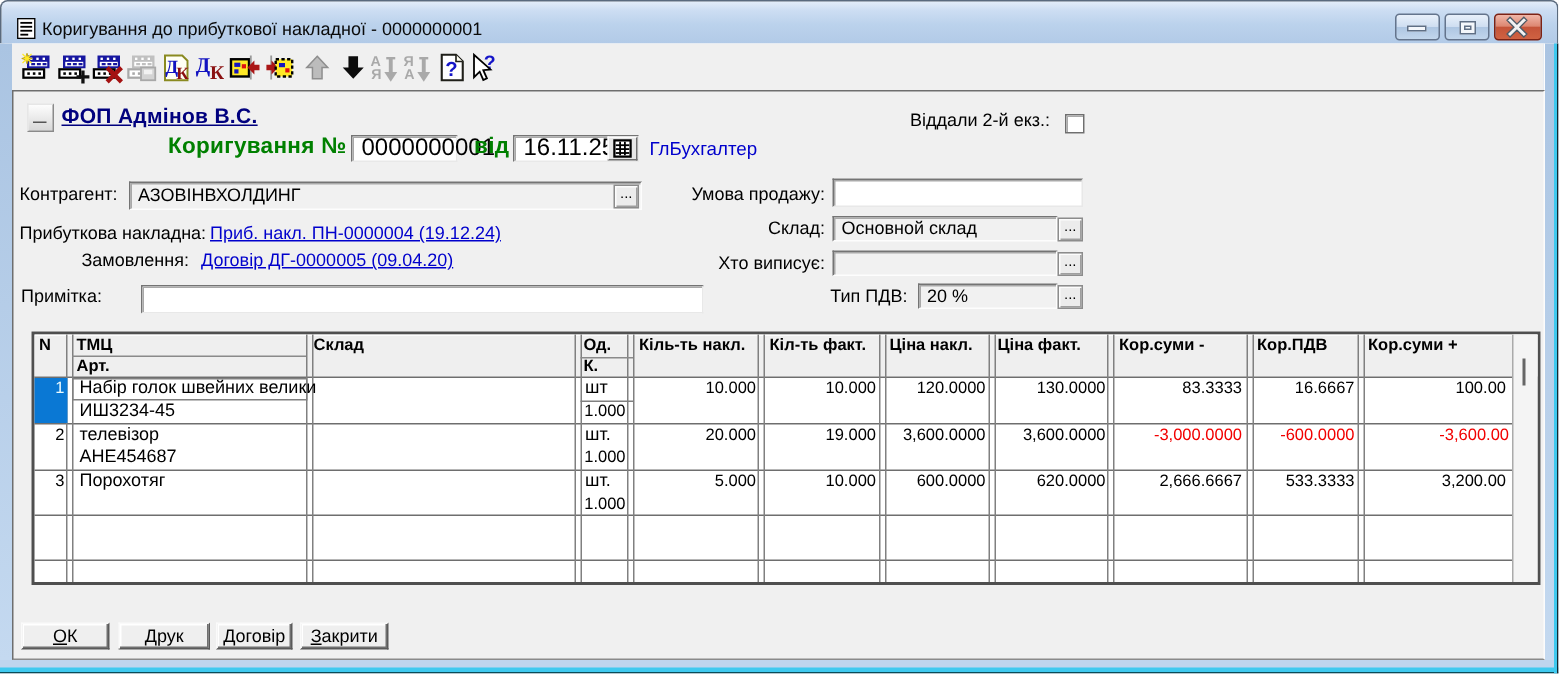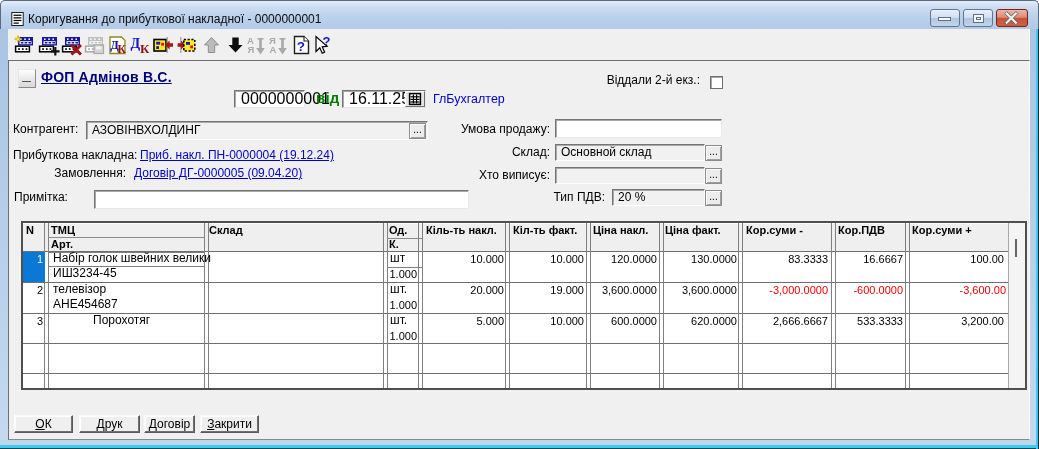--- a/index.html
+++ b/index.html
@@ -181,20 +181,21 @@
   <div class="ab" style="left:8px;top:60px;width:1022px;height:380px;border:1px solid #6e6e6e;border-right-color:#fbfbfb;border-bottom-color:#8a8a8a;background:#f0f0f0;"></div>
 
   <div class="ab" style="left:18px;top:69px;width:18px;height:19px;background:linear-gradient(#fdfdfd,#d8d8d8);border:1px solid #8a8a8a;border-top-color:#e6e6e6;border-left-color:#e6e6e6;">
      <div style="position:absolute;left:3px;top:11px;width:9px;height:1px;background:#555;"></div>
   </div>
   <div class="ab" style="left:41px;top:69px;font-size:14px;letter-spacing:0.2px;font-weight:bold;color:#00007e;text-decoration:underline;">ФОП Адмінов В.С.</div>
 
   <div class="ab lbl" style="left:530px;top:73px;width:170px;text-align:right;">Віддали 2-й екз.:</div>
   <div class="ab" style="left:710px;top:76px;width:13px;height:13px;background:#fff;border:1px solid #6f6f6f;box-shadow: inset 1px 1px 0 #a9a9a9;"></div>
 
+  <div class="ab grn" style="left:112px;top:89px;">Коригування №</div>
   <div class="ab inp" style="left:234px;top:90px;width:71px;height:18px;line-height:16px;padding-left:6px;">0000000001</div>
   <div class="ab grn" style="left:316px;top:89px;">від</div>
   <div class="ab inp" style="left:342px;top:90px;width:84px;height:18px;line-height:16px;padding-left:6px;">16.11.25</div>
   <div class="ab" style="left:405px;top:91px;width:20px;height:16px;background:#e6e6e6;border:1px solid #6f6f6f;border-top-color:#fbfbfb;border-left-color:#fbfbfb;">
     <svg width="18" height="14" viewBox="0 0 18 14" style="position:absolute;left:0;top:0;">
       <rect x="3.6" y="1.6" width="10.8" height="10.8" fill="#fff" stroke="#000" stroke-width="1.5"></rect>
       <rect x="4.5" y="4.2" width="9" height="1.2" fill="#000"></rect>
       <rect x="6.8" y="2.5" width="1.2" height="9" fill="#000"></rect>
       <rect x="10" y="2.5" width="1.2" height="9" fill="#000"></rect>
       <rect x="4.5" y="6.8" width="9" height="1.2" fill="#000"></rect>
@@ -307,21 +308,21 @@
     <div class="num" style="left:329px;top:76px;width:65px;">1.000</div>
     <div class="num" style="left:410px;top:61px;width:71px;">20.000</div>
     <div class="num" style="left:487px;top:61px;width:74px;">19.000</div>
     <div class="num" style="left:568px;top:61px;width:66px;">3,600.0000</div>
     <div class="num" style="left:645px;top:61px;width:69px;">3,600.0000</div>
     <div class="num" style="left:720px;top:61px;width:85px;color:#f20000;">-3,000.0000</div>
     <div class="num" style="left:812px;top:61px;width:68px;color:#f20000;">-600.0000</div>
     <div class="num" style="left:888px;top:61px;width:95px;color:#f20000;">-3,600.00</div>
 
     <div class="num" style="left:0;top:92px;width:20px;">3</div>
-    <div class="cell" style="left:30px;top:90px;margin-left:40px;">Порохотяг</div>
+    <div class="cell" style="left:30px;top:90px;">Порохотяг</div>
     <div class="cell" style="left:367px;top:90px;">шт.</div>
     <div class="num" style="left:329px;top:107px;width:65px;">1.000</div>
     <div class="num" style="left:410px;top:92px;width:71px;">5.000</div>
     <div class="num" style="left:487px;top:92px;width:74px;">10.000</div>
     <div class="num" style="left:568px;top:92px;width:66px;">600.0000</div>
     <div class="num" style="left:645px;top:92px;width:69px;">620.0000</div>
     <div class="num" style="left:720px;top:92px;width:85px;">2,666.6667</div>
     <div class="num" style="left:812px;top:92px;width:68px;">533.3333</div>
     <div class="num" style="left:888px;top:92px;width:93px;">3,200.00</div>
   </div>

